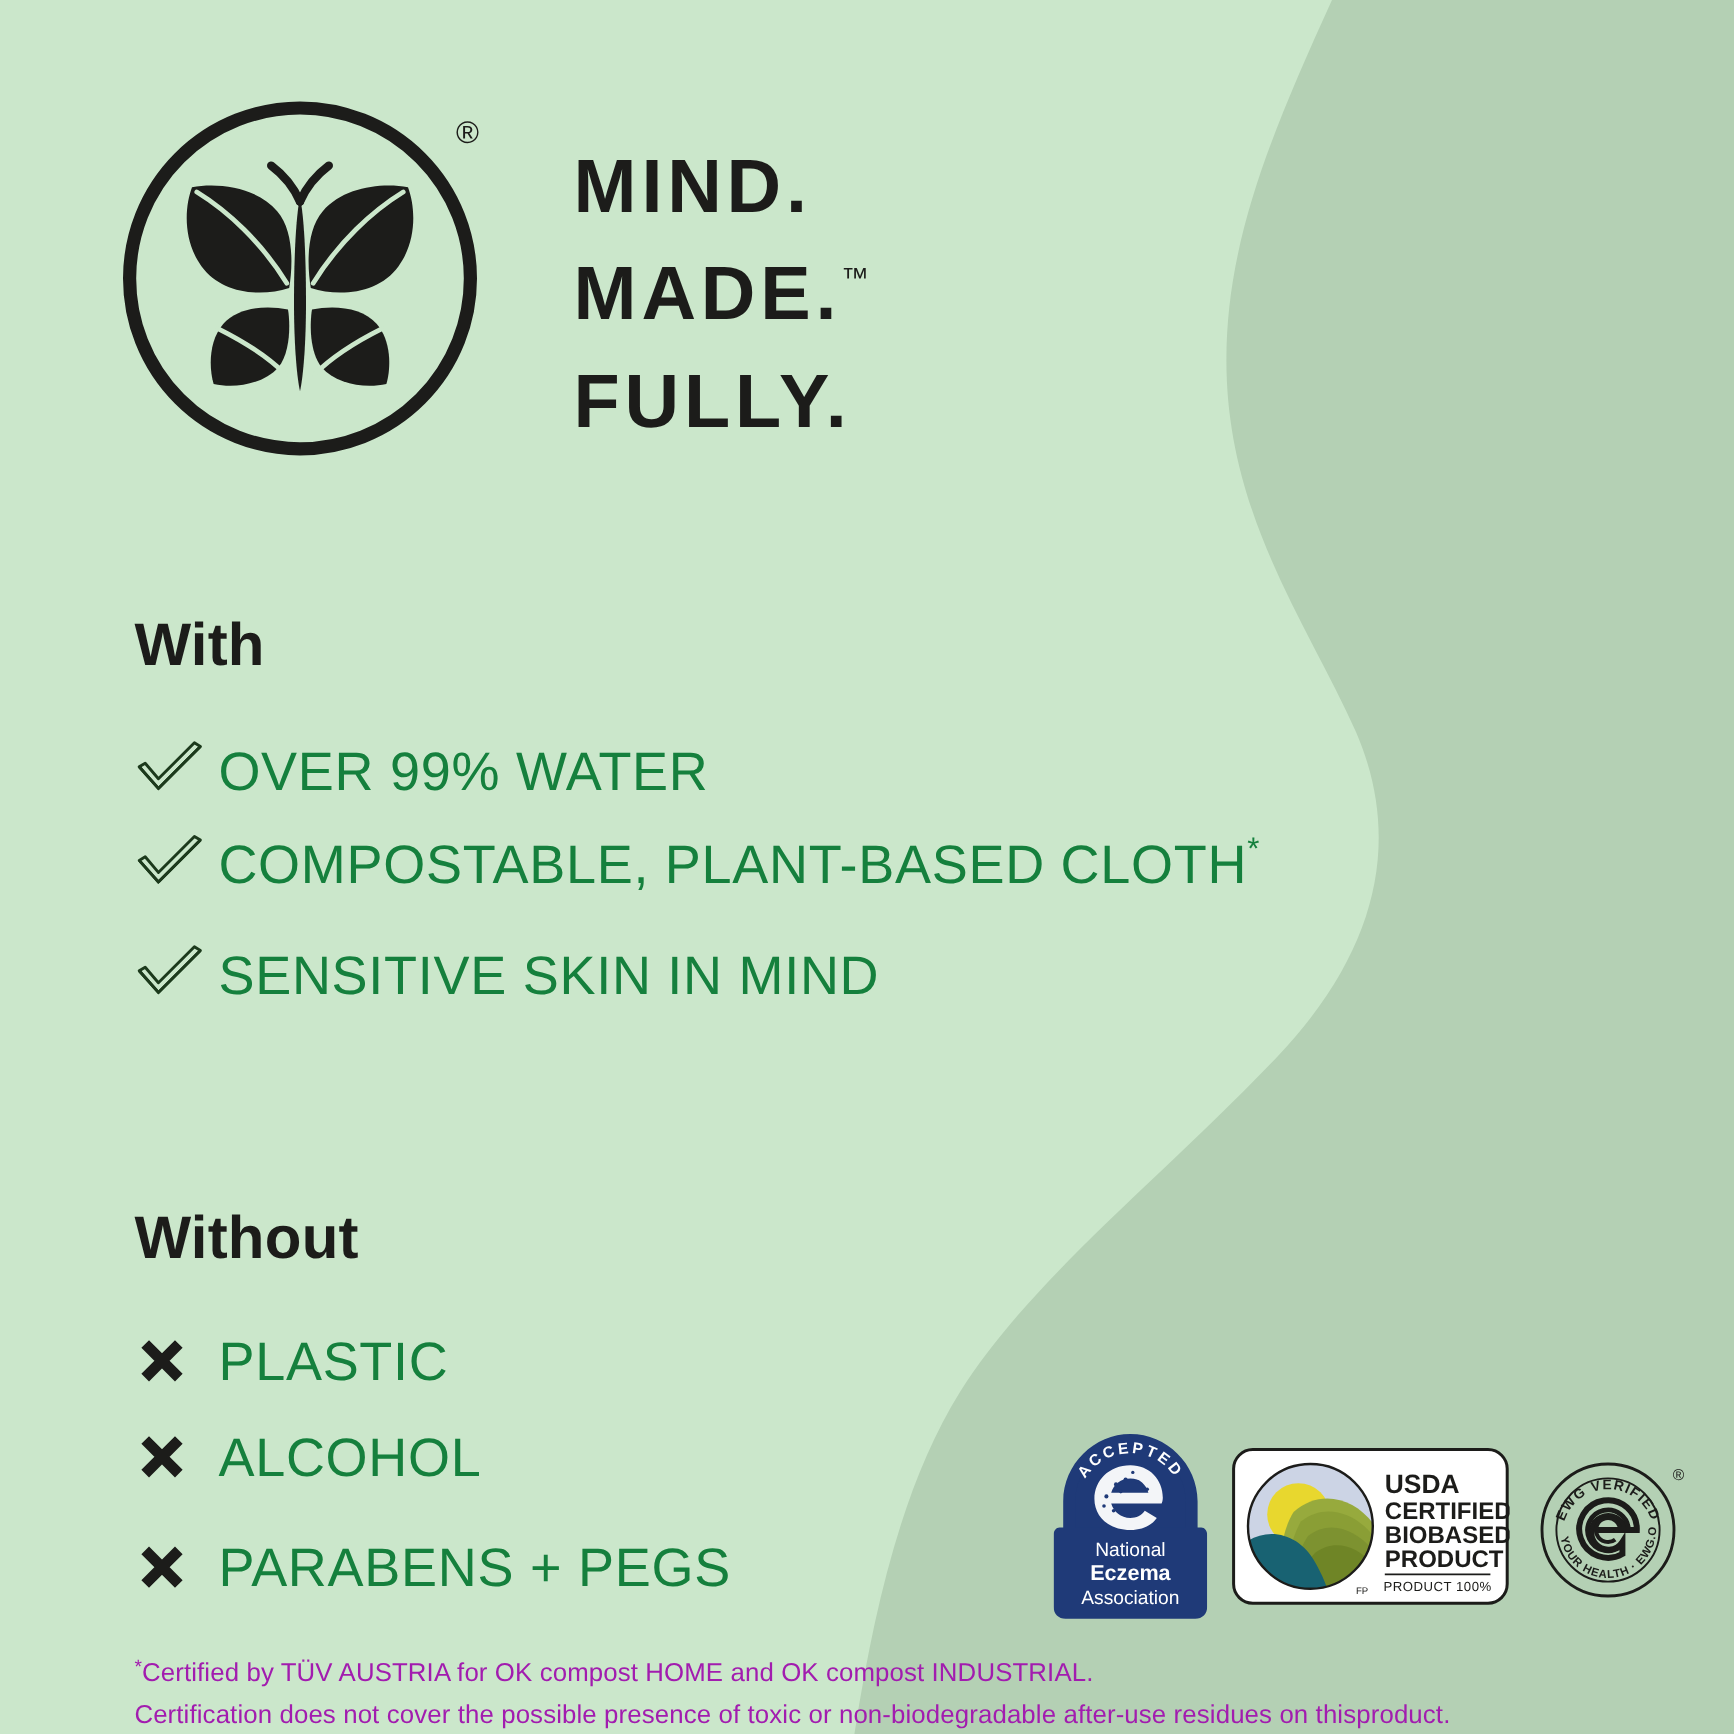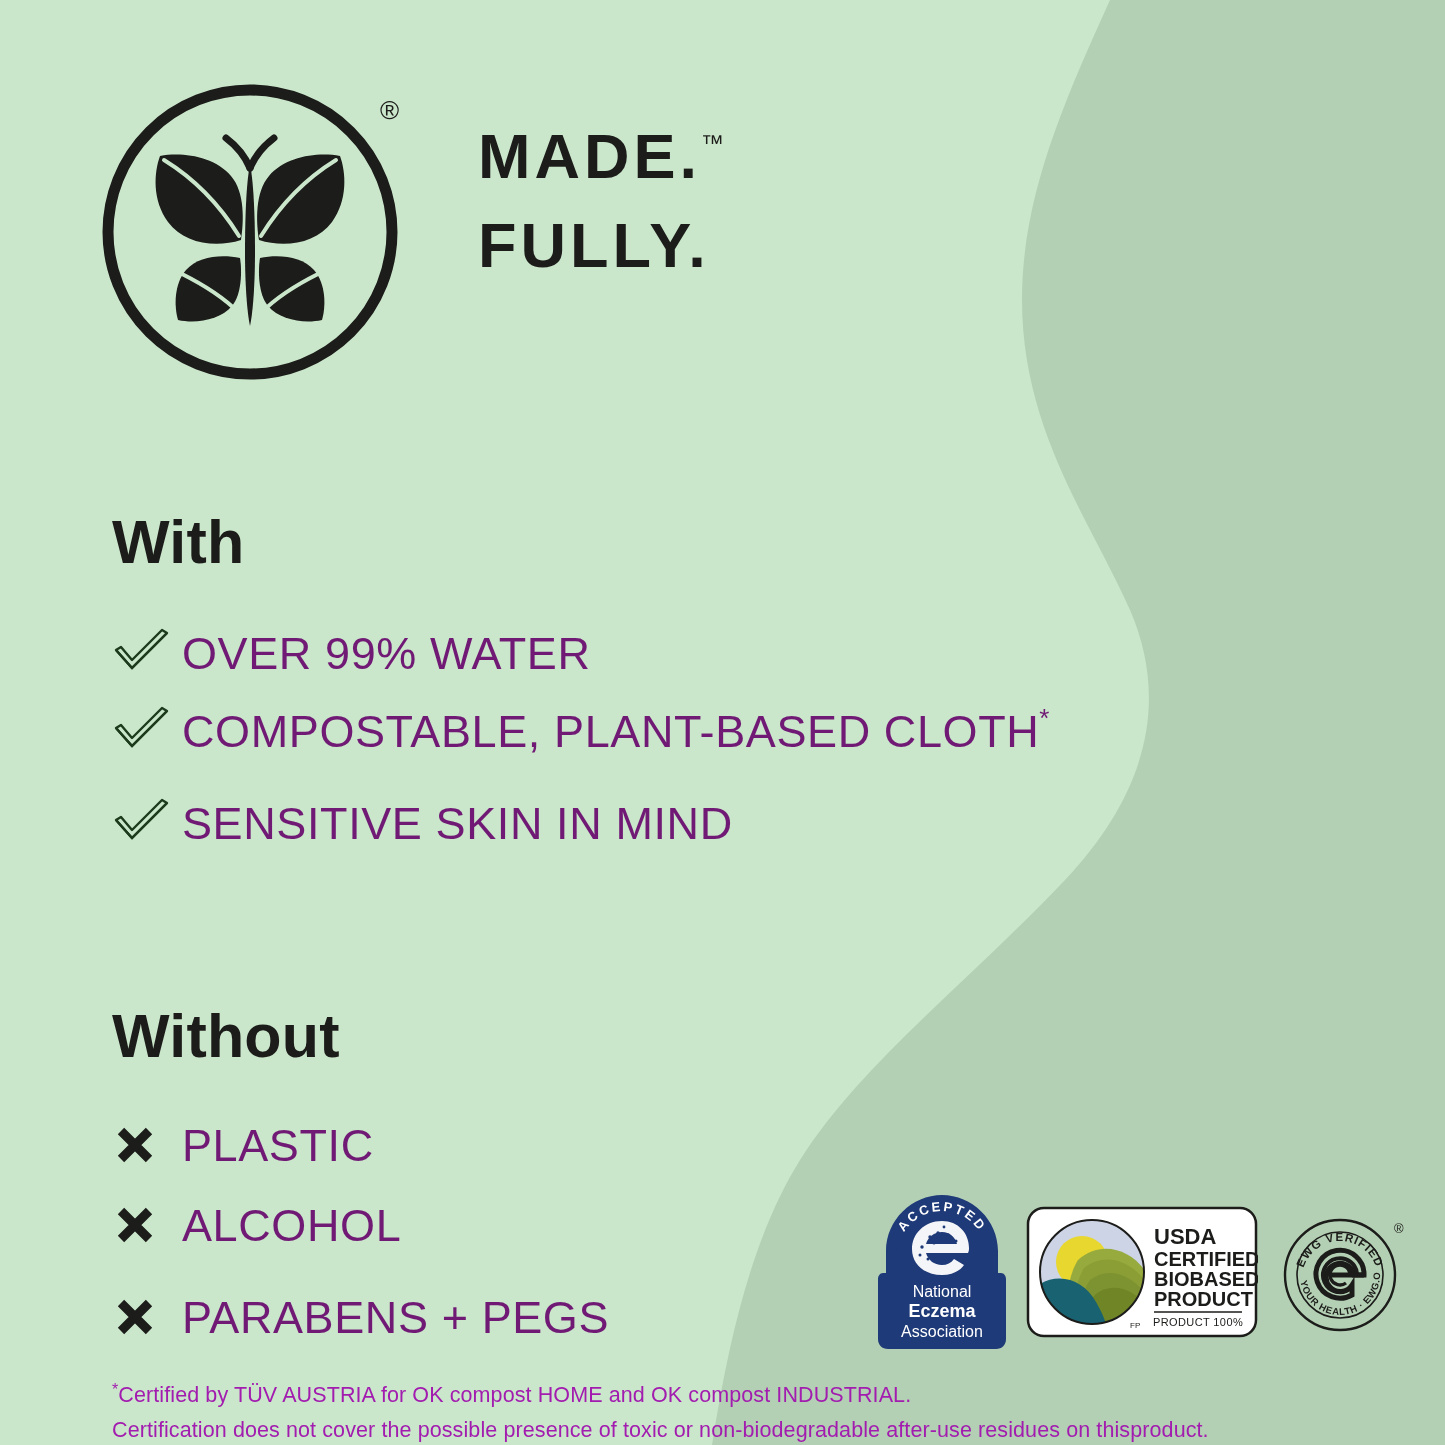--- a/index.html
+++ b/index.html
@@ -80,21 +80,21 @@
   
   .section {
     position: absolute;
     left: 112px;
     z-index: 2;
   }
   .section-with { top: 512px; }
   .section-without { top: 1006px; }
   .section-heading {
     font-family: "Liberation Sans", sans-serif;
-    font-size: 61px;
+    font-size: 50px;
     font-weight: 700;
     color: #1c1c1a;
     line-height: 1;
     margin: 0 0 52px 0;
     letter-spacing: 0.2px;
   }
   .claim-list {
     list-style: none;
     margin: 0;
     padding: 0;
@@ -112,21 +112,21 @@
     height: 52px;
     display: flex;
     align-items: center;
     justify-content: flex-start;
   }
   .claim-icon svg { display: block; }
   .claim-text {
     font-family: "Liberation Sans", sans-serif;
     font-size: 45px;
     font-weight: 400;
-    color: #701a75;
+    color: #15803d;
     letter-spacing: 0.6px;
     line-height: 1;
     white-space: nowrap;
   }
   .claim-text .sup {
     font-size: 26px;
     vertical-align: 20px;
   }
   .section-without .claim-item { margin-bottom: 28px; }
   
@@ -205,20 +205,21 @@
         <path d="M84,202 C104,212 124,224 140,240" fill="none" stroke="#cbe7cb" stroke-width="4" stroke-linecap="round"></path>
 
         <path d="M162,186 C180,182 204,184 216,198 C228,212 228,234 224,248
                  C206,252 182,248 170,234 C160,222 160,198 162,186 Z" fill="#1c1c1a"></path>
         <path d="M220,202 C200,212 180,224 164,240" fill="none" stroke="#cbe7cb" stroke-width="4" stroke-linecap="round"></path>
       </svg>
       <span class="reg-mark">®</span>
     </div>
 
     <div class="brand-lines">
+      <div class="brand-line">MIND.</div>
       <div class="brand-line"><span>MADE.</span><span class="tm-mark">™</span></div>
       <div class="brand-line">FULLY.</div>
     </div>
   </div>
 
   <div class="section section-with">
     <h2 class="section-heading">With</h2>
     <ul class="claim-list">
 
       <li class="claim-item">

